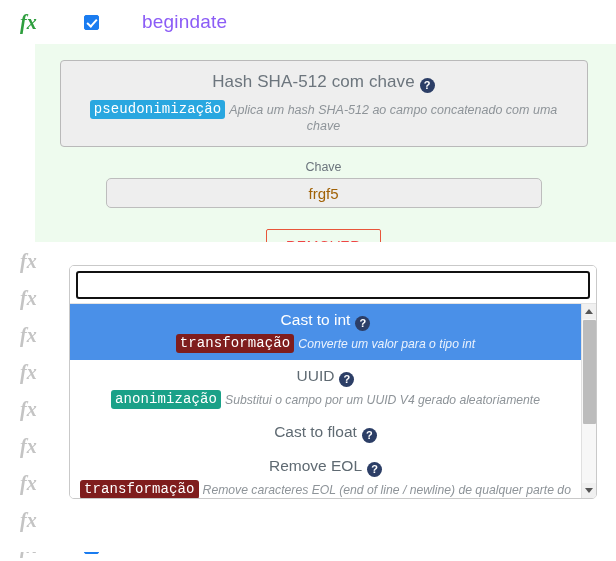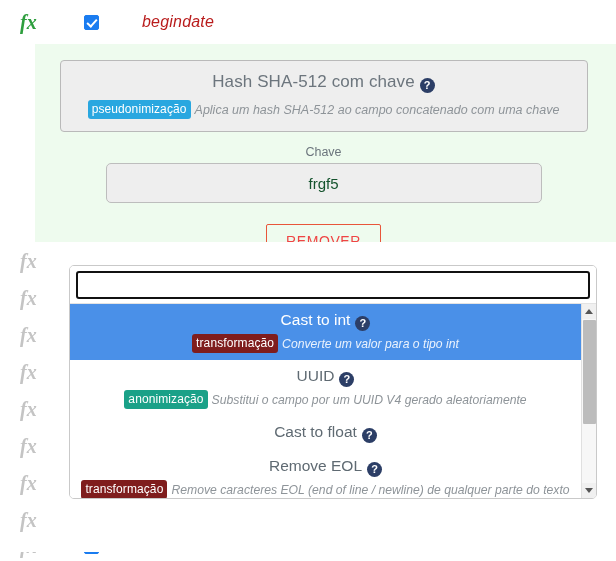--- a/index.html
+++ b/index.html
@@ -54,24 +54,23 @@
     left: 4px;
     top: 1px;
     width: 4px;
     height: 8px;
     border: solid #ffffff;
     border-width: 0 2px 2px 0;
     transform: rotate(42deg);
   }
   .field-name {
     margin-left: 43px;
-    font-size: 16px;
-    color: #b91c1c;
+    font-size: 19px;
+    color: #8b5cf6;
     letter-spacing: .2px;
-    font-style: italic;
   }
 
   
   .green-section {
     background: #eefbee;
     padding: 16px 4px 22px 0;
     margin-left: 35px;
   }
   .func-card {
     margin: 0 auto;
@@ -108,53 +107,53 @@
   .func-card-desc {
     margin-top: 7px;
     font-size: 12.5px;
     font-style: italic;
     color: #8e9499;
     line-height: 15px;
   }
   .badge {
     display: inline-block;
     font-style: normal;
-    font-size: 12px;
+    font-size: 14px;
     color: #ffffff;
     padding: 2px 4px 2px 4px;
     border-radius: 3px;
     vertical-align: 1px;
     margin-right: 4px;
     letter-spacing: .1px;
-    font-family: Liberation Sans, sans-serif;
+    font-family: Liberation Mono, monospace;
     text-align: center;
   }
   .badge-pseudo { background: #29a7e0; }
   .badge-transf { background: #7f1d1d; }
   .badge-anon   { background: #1aa188; }
 
   .param-label {
     text-align: center;
     font-size: 12.5px;
     color: #6c757d;
     margin-top: 13px;
     margin-bottom: 4px;
   }
   .param-input {
     display: block;
     width: 436px;
-    height: 40px;
+    height: 30px;
     margin: 0 auto;
     background: #eeeeee;
     border: 1px solid #bdbdbd;
     border-radius: 5px;
     text-align: center;
     font-family: "Liberation Sans", sans-serif;
     font-size: 15px;
-    color: #14532d;
+    color: #a16207;
     box-sizing: border-box;
     outline: none;
   }
 
   .remover-wrap { text-align: center; margin-top: 21px; }
   .remover-btn {
     display: inline-block;
     border: 1px solid #e8553a;
     background: transparent;
     color: #ef4444;

